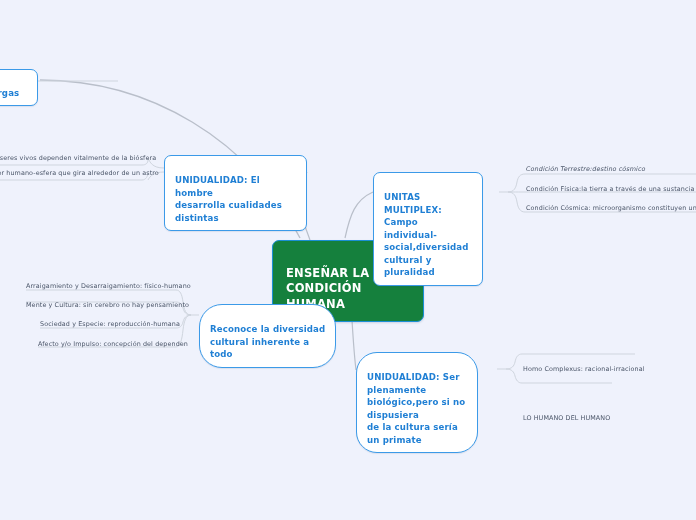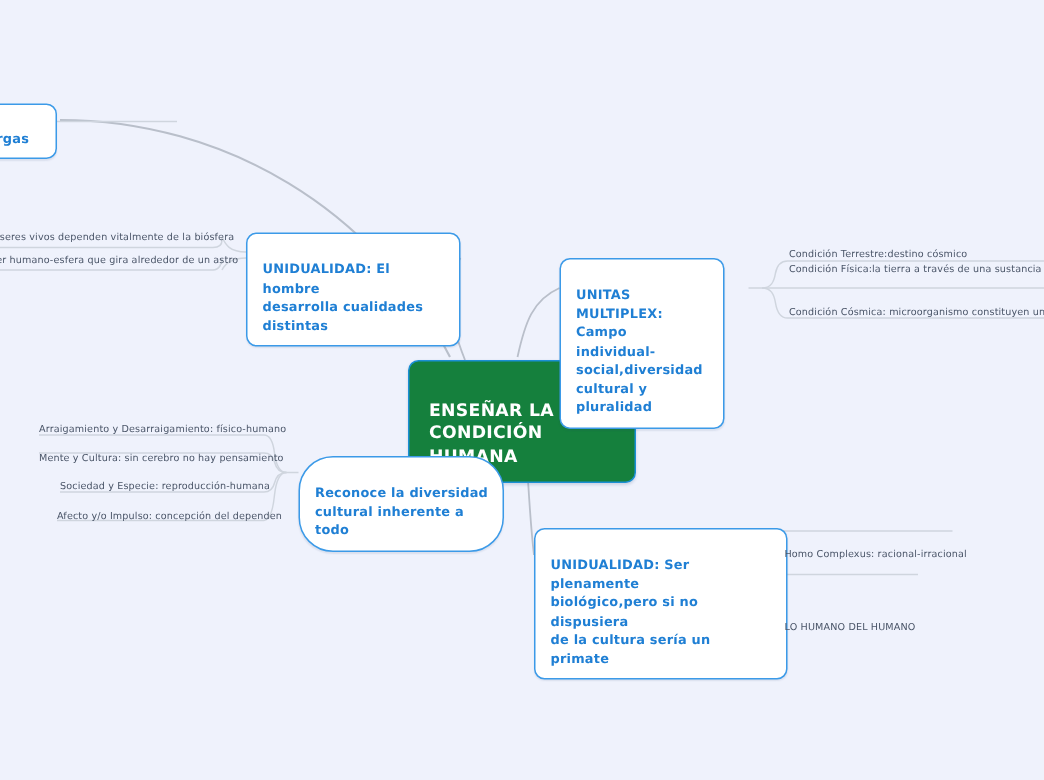--- a/index.html
+++ b/index.html
@@ -134,37 +134,37 @@
     <span>UNITAS MULTIPLEX: Campo
 individual-social,diversidad
 cultural y pluralidad</span>
   </div>
 
   <div class="node node-l1" style="left:199px; top:304px; width:137px;border-radius:23px;">
     <span>Reconoce la diversidad
 cultural inherente a todo</span>
   </div>
 
-  <div class="node node-l1" style="left:356px; top:352px; width:169px;">
+  <div class="node node-l1" style="left:356px; top:352px; width:122px;border-radius:21px;">
     <span>UNIDUALIDAD: Ser plenamente
 biológico,pero si no dispusiera
 de la cultura sería un primate</span>
   </div>
 
   <div class="leaf left" style="left:-5px; top:155px; width:145px;">
     <span>r:seres vivos dependen vitalmente de la biósfera</span>
   </div>
   <div class="leaf left" style="left:-6px; top:170px; width:146px;">
     <span>ser humano-esfera que gira alrededor de un astro</span>
   </div>
 
-  <div class="leaf right" style="left:526px; top:166px;">
+  <div class="leaf right" style="left:526px; top:166px;font-style:italic;">
     <span>Condición Terrestre:destino cósmico</span>
   </div>
-  <div class="leaf right" style="left:526px; top:176px;">
+  <div class="leaf right" style="left:526px; top:186px;">
     <span>Condición Física:la tierra a través de una sustancia</span>
   </div>
   <div class="leaf right" style="left:526px; top:205px;">
     <span>Condición Cósmica: microorganismo constituyen un gigantes</span>
   </div>
 
   <div class="leaf left" style="left:26px; top:283px; width:150px;">
     <span>Arraigamiento y Desarraigamiento: físico-humano</span>
   </div>
   <div class="leaf left" style="left:26px; top:302px; width:150px;text-align:right;">

